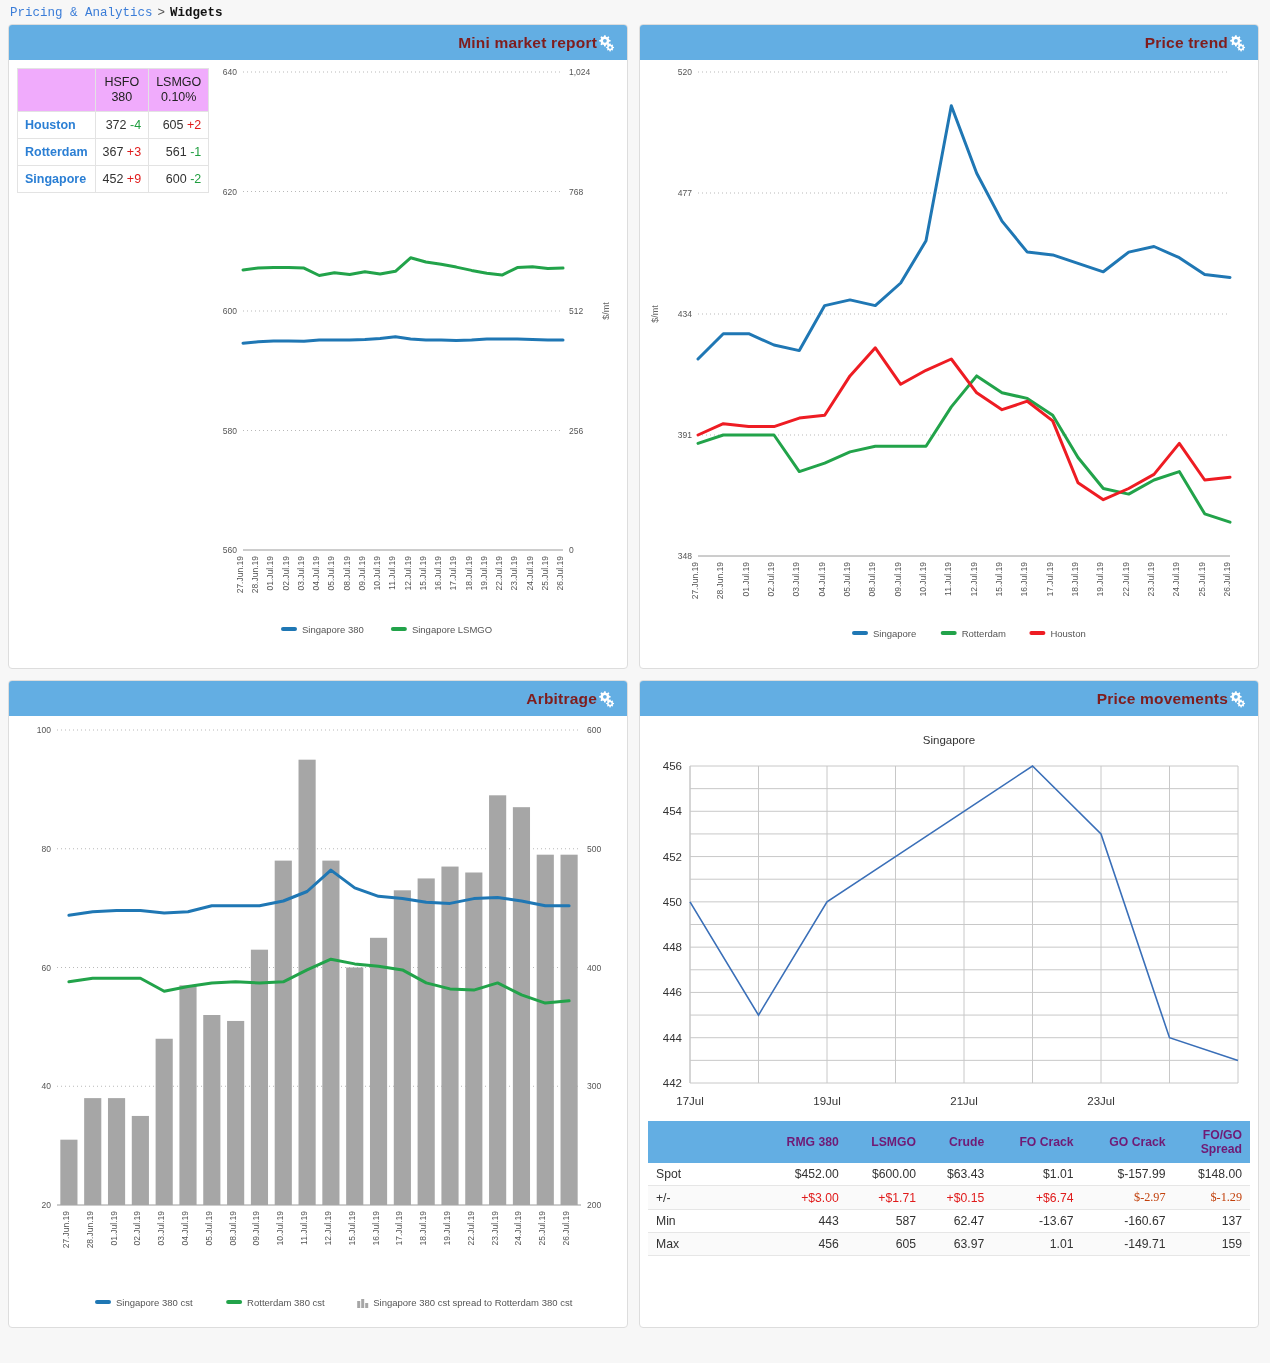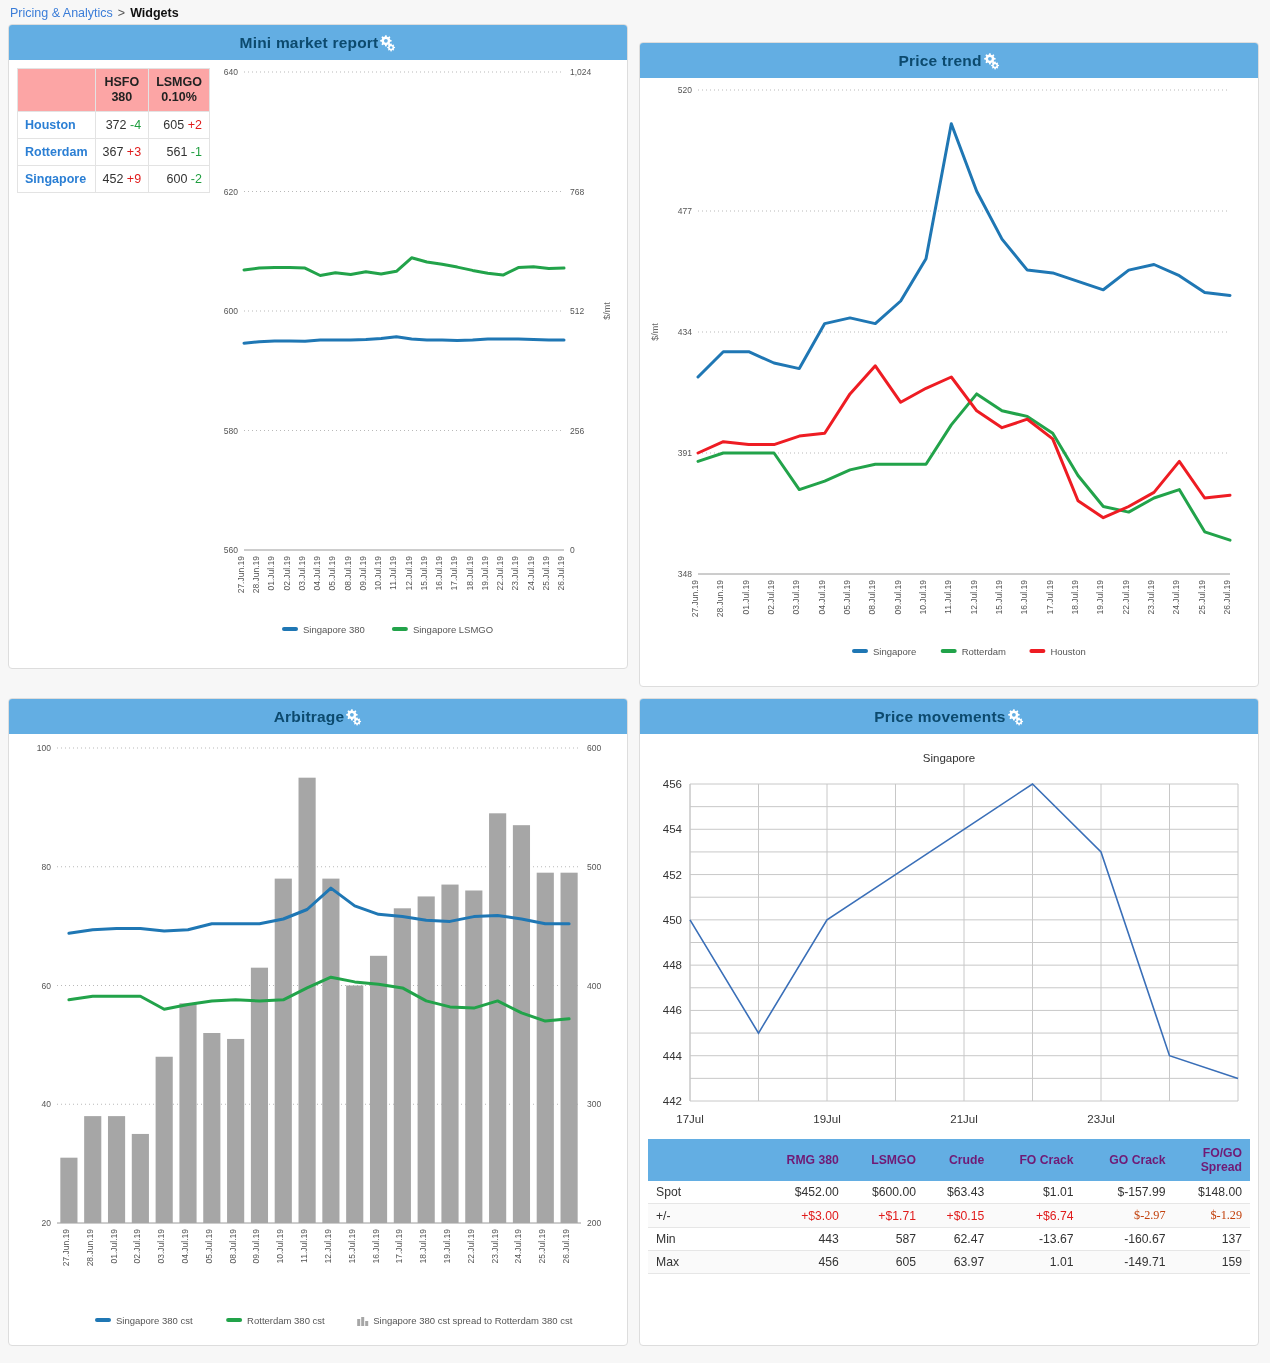--- a/index.html
+++ b/index.html
@@ -10,20 +10,21 @@
     font-size: 12px;
     color: #333;
     overflow: hidden;
   }
   .breadcrumb {
     height: 24px;
     padding: 6px 0 0 10px;
     font-size: 12.5px;
     box-sizing: border-box;
     white-space: nowrap;
+    font-family: Liberation Mono, monospace;
   }
   .breadcrumb a { color: #3b7dd8; text-decoration: none; }
   .breadcrumb .sep { color: #555; margin: 0 5px; }
   .breadcrumb .cur { color: #111; font-weight: bold; }
 
   .grid {
     display: flex;
     flex-wrap: wrap;
     padding: 0 8px 0 8px;
     gap: 11px;
@@ -31,57 +32,57 @@
   }
   .panel {
     background: #fff;
     border: 1px solid #ddd;
     border-radius: 4px;
     box-sizing: border-box;
     overflow: hidden;
   }
   .panel-head {
     background: #63aee3;
-    color: #0c4a6e;
+    color: #7f1d1d;
     height: 35px;
     display: flex;
     align-items: center;
-    justify-content: center;
+    justify-content: flex-end;
     padding: 0 12px;
     box-sizing: border-box;
   }
   .panel-title {
     font-size: 15.5px;
     font-weight: bold;
     letter-spacing: .2px;
   }
   .cogs { width: 18px; height: 18px; display:block; cursor: pointer; }
   .panel-body { position: relative; }
 
   
   #panel-mini { width: 620px; height: 645px; }
-  #panel-trend { width: 620px; height: 645px; margin-top: 18px; }
+  #panel-trend { width: 620px; height: 645px; }
   #panel-arb  { width: 620px; height: 648px; }
   #panel-move { width: 620px; height: 648px; }
 
   .mini-body { display: flex; height: 608px; }
   .mini-table {
     border-collapse: collapse;
     margin: 8px 0 0 8px;
     font-size: 12.5px;
     height: fit-content;
   }
   .mini-table th, .mini-table td {
     border: 1px solid #e3e3e3;
     padding: 6px 7px;
     white-space: nowrap;
   }
   .mini-table thead th {
-    background: #fca5a5;
-    font-weight: bold;
+    background: #f0abfc;
+    font-weight: normal;
     text-align: center;
     color: #222;
     font-size: 12.5px;
     line-height: 15px;
   }
   .mini-table thead th.blank { border-top-color:#e3e3e3; border-left-color:#e3e3e3;}
   .mini-table td.loc { color: #2b7fd4; font-weight: bold; }
   .mini-table td.val { text-align: right; font-size: 12.5px; }
   .up { color: #e01b1b; }
   .down { color: #1f9e3f; }

